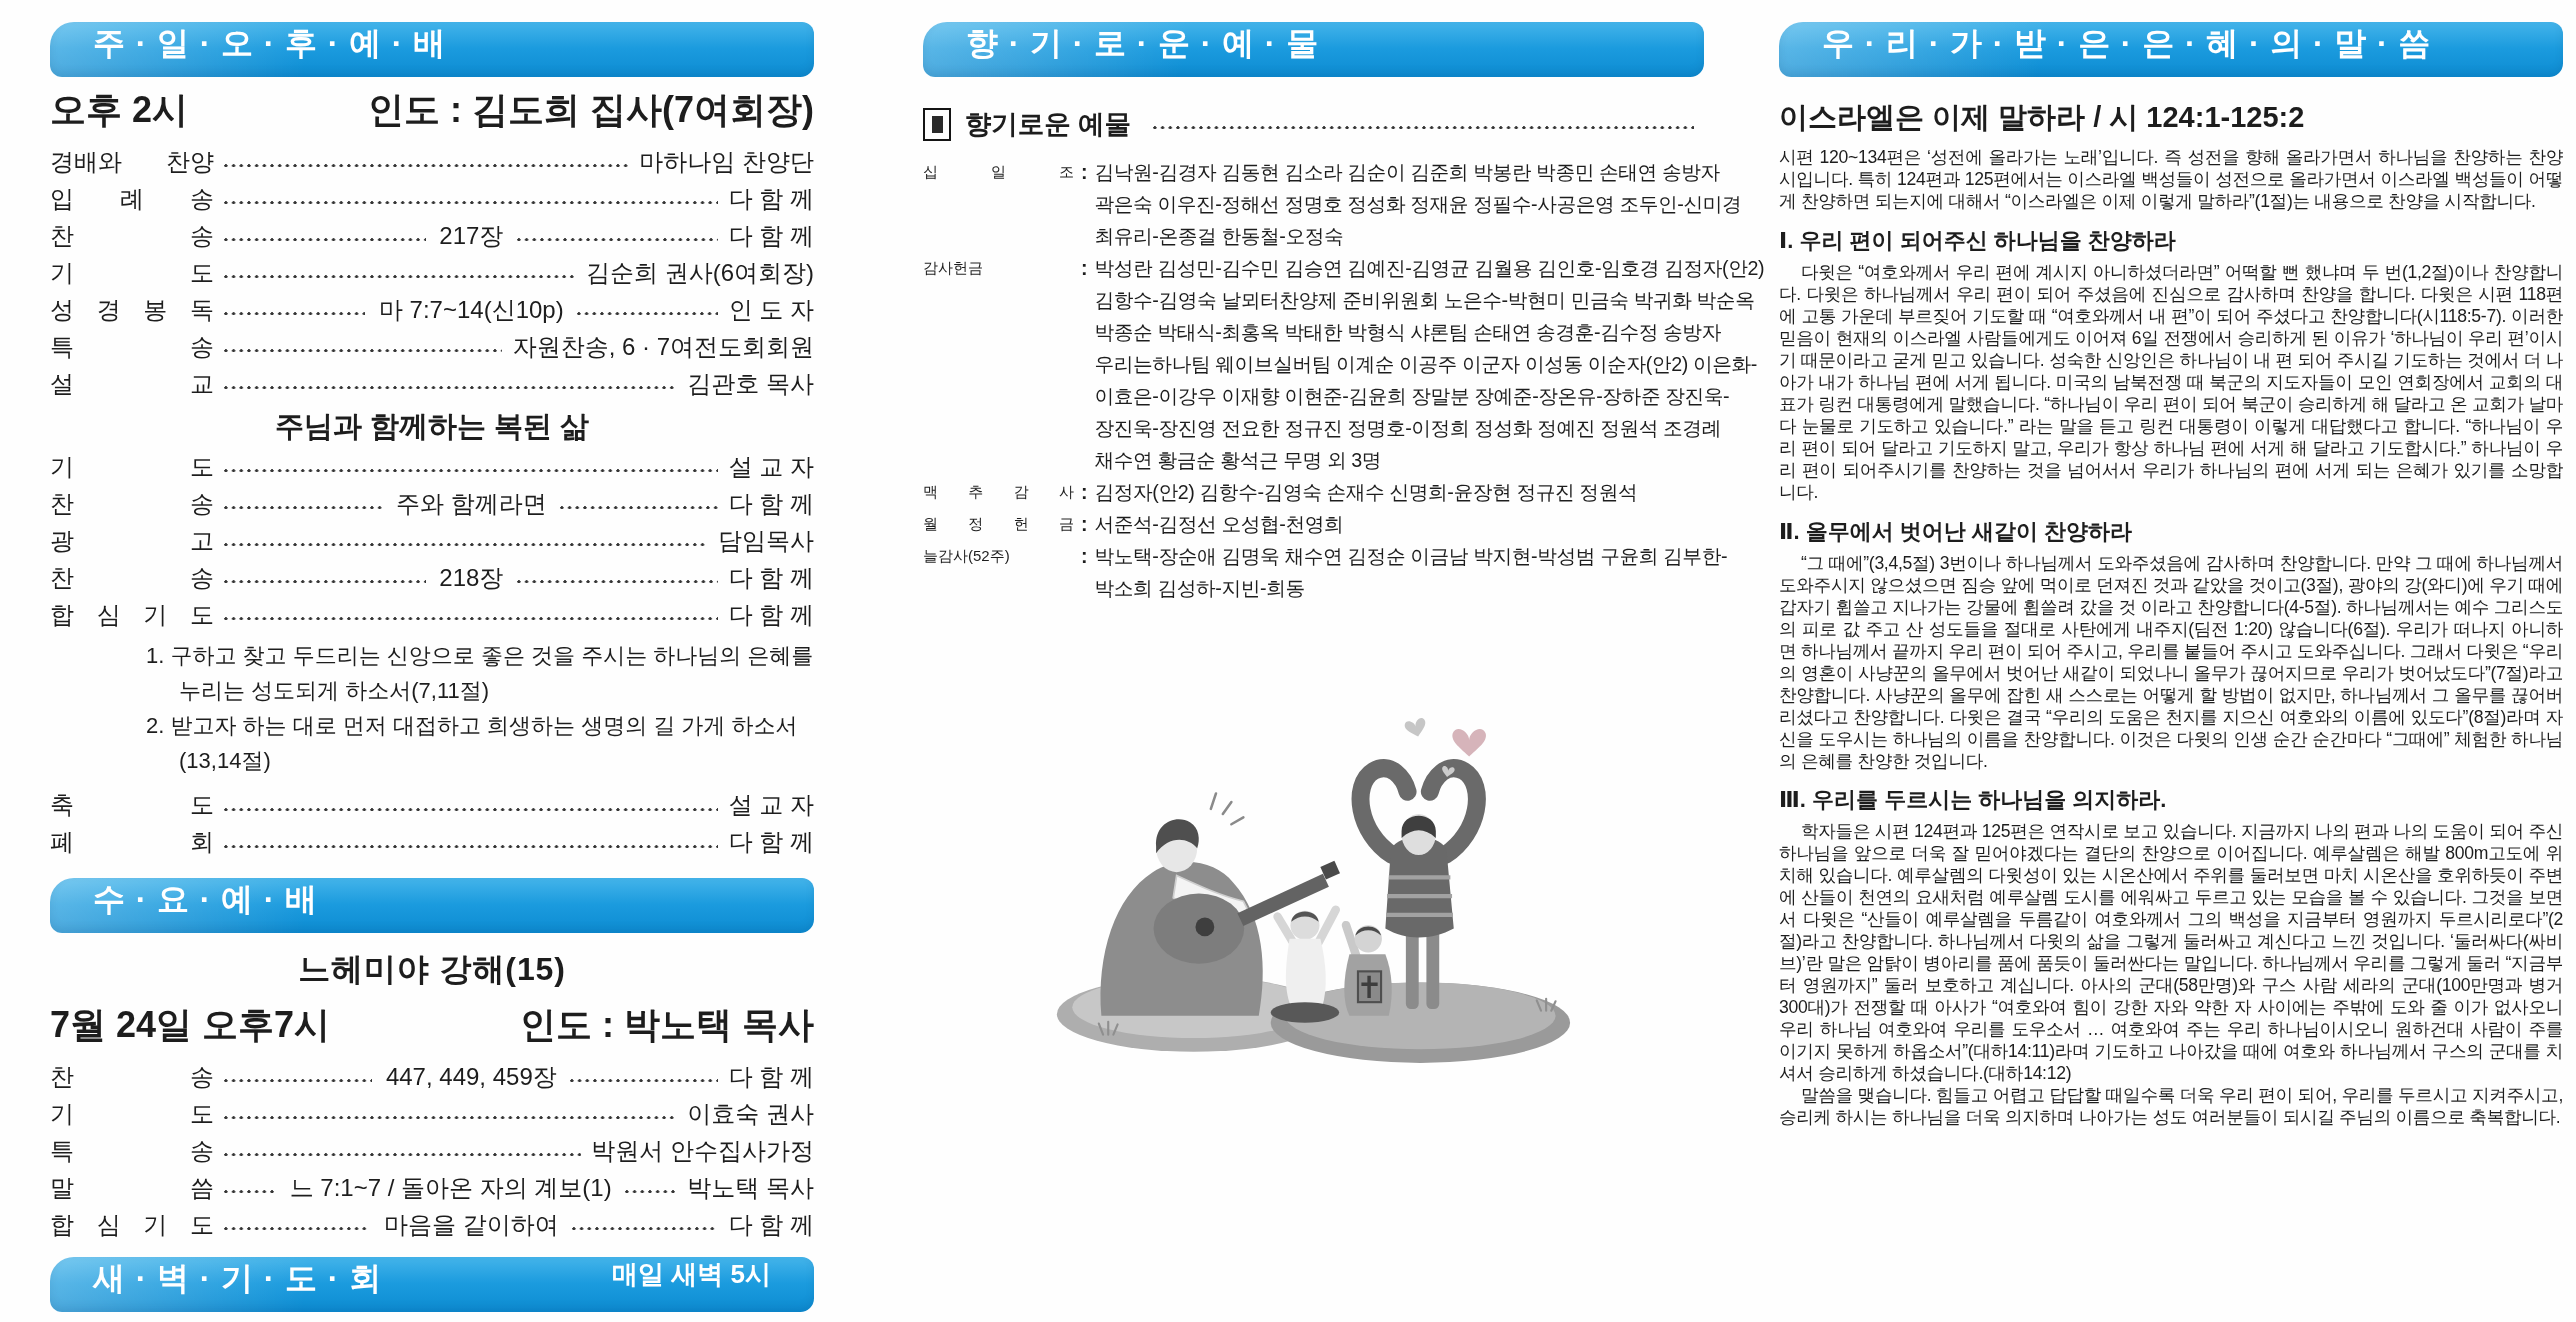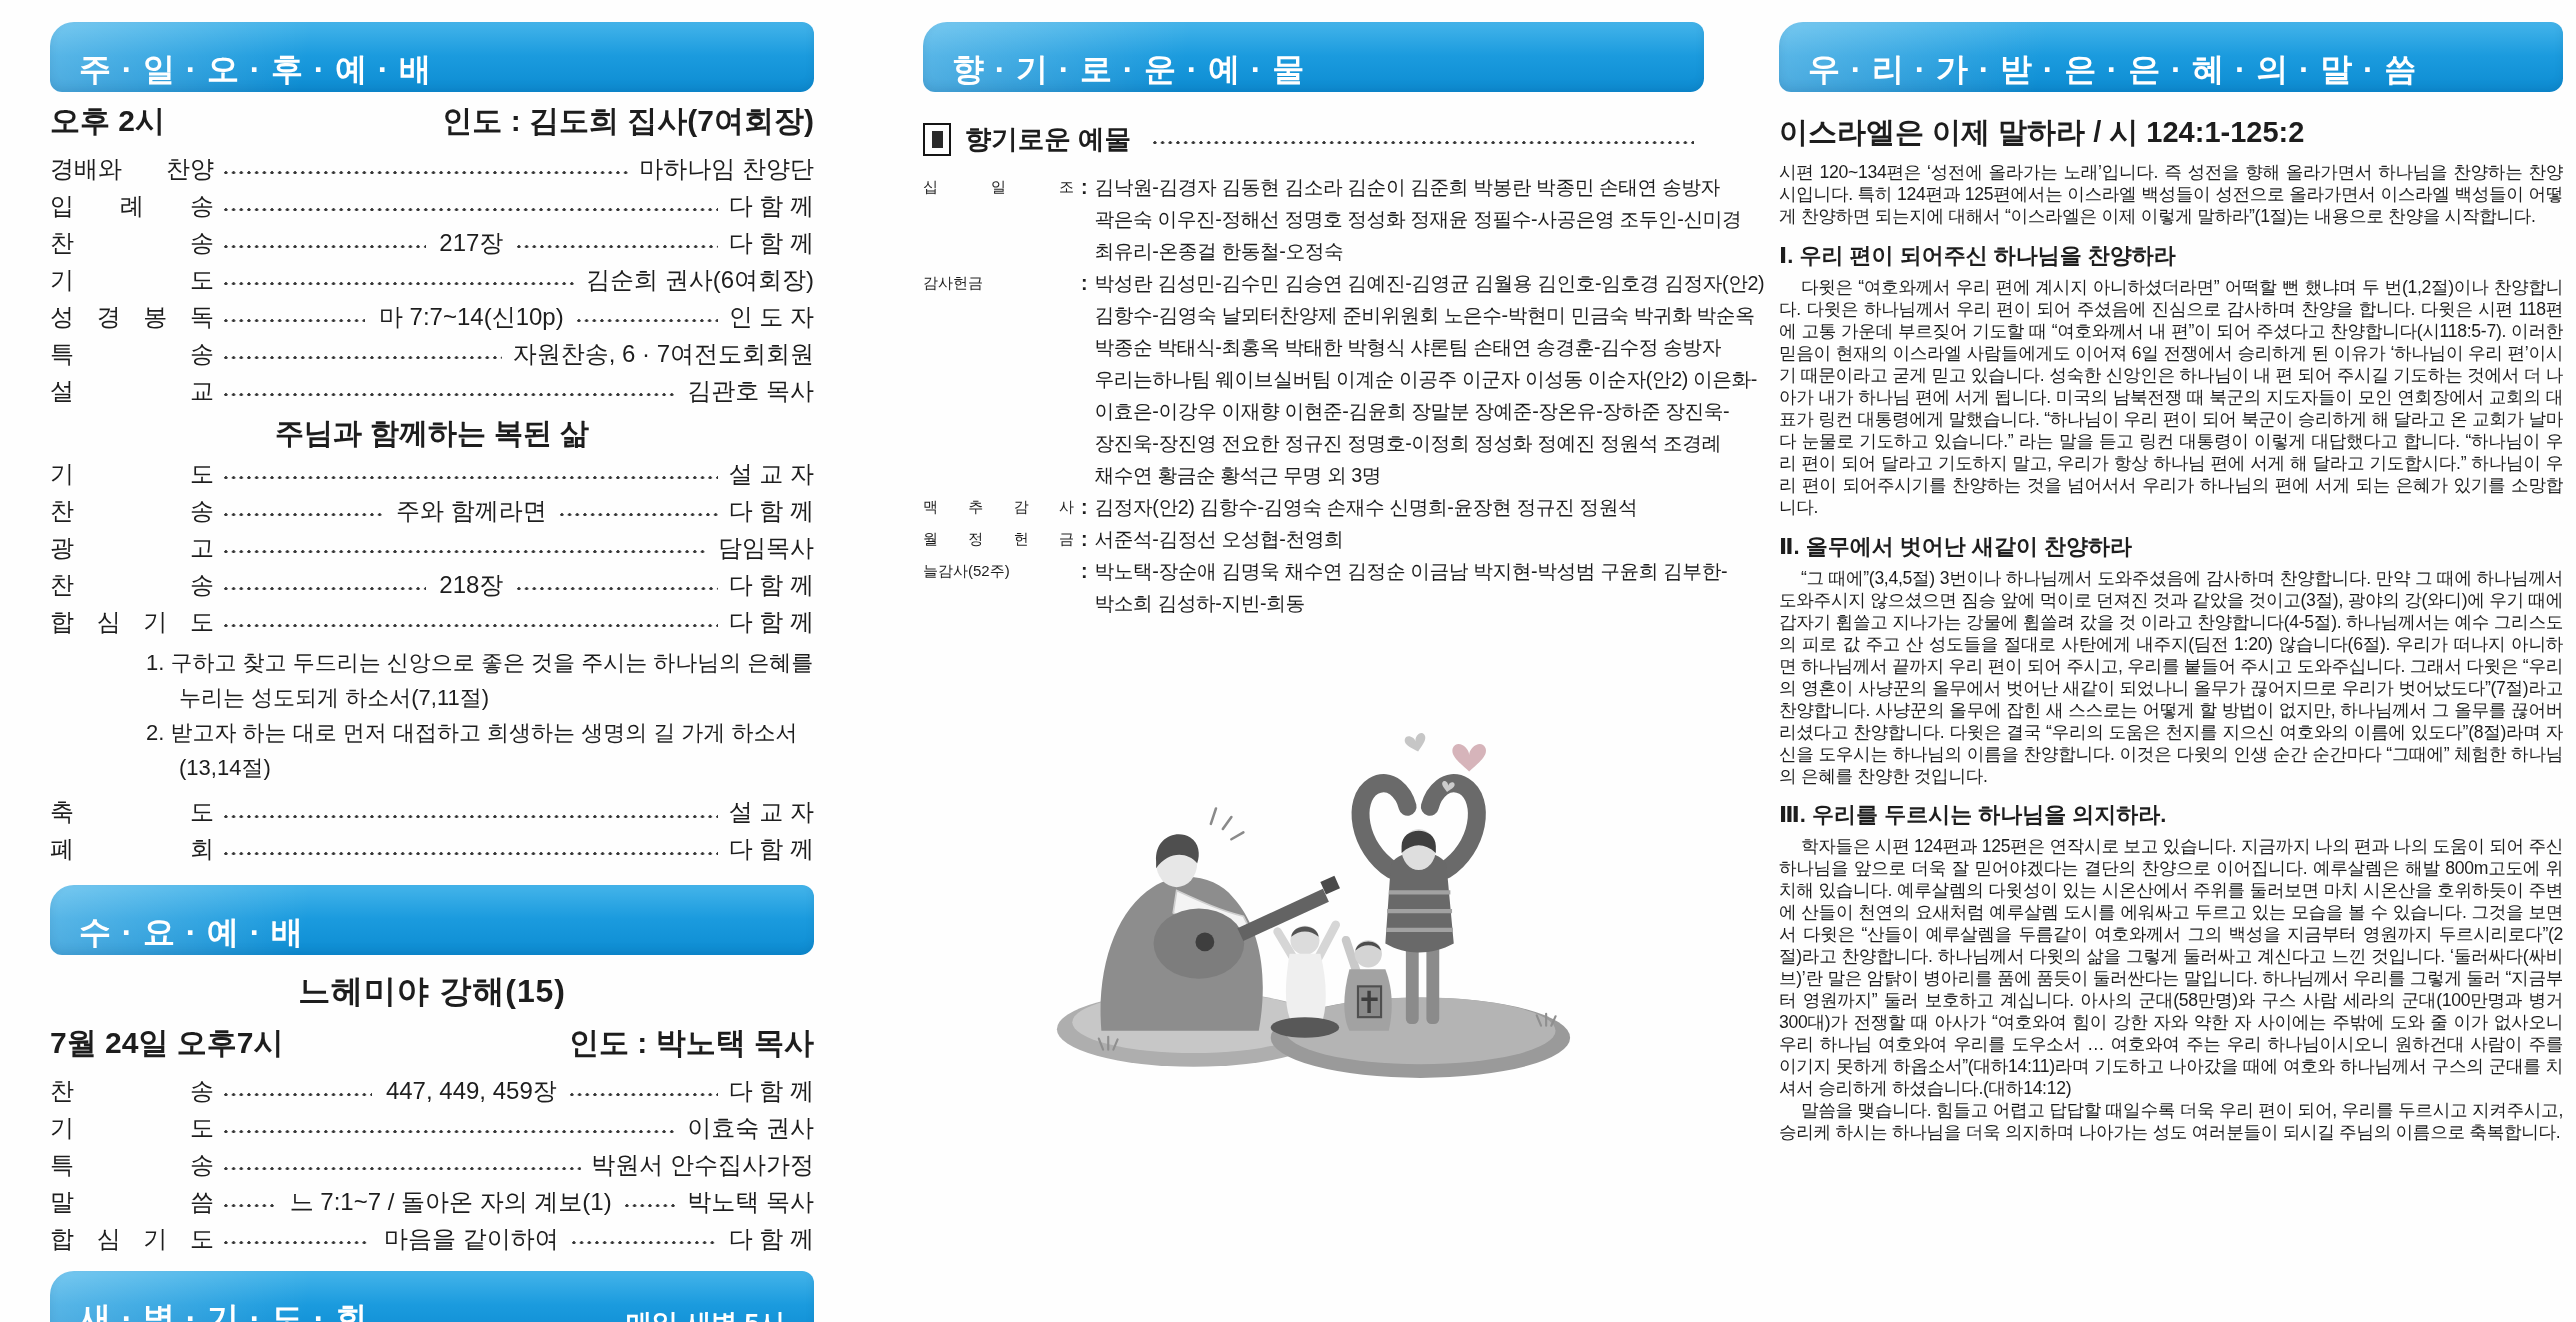--- a/index.html
+++ b/index.html
@@ -7,34 +7,34 @@
     position:relative;width:2576px;height:1323px;background:#fefefe;overflow:hidden;
     font-family:"Liberation Sans","DejaVu Sans",sans-serif;color:#1d1d1d;
   }
   .col{position:absolute;top:22px;}
   .col-left{left:50px;width:764px;}
   .col-mid{left:923px;width:781px;}
   .col-right{left:1779px;width:784px;}
 
   
   .bar{
-    height:70px;border-radius:24px 12px 13.7px 12px;
+    height:55px;border-radius:24px 12px 13.7px 12px;
     background:
       linear-gradient(100deg, rgba(255,255,255,.28) 0%, rgba(255,255,255,0) 34%),
       linear-gradient(180deg,#44b4ea 0%,#1b9bde 48%,#0d8cd2 100%);
-    display:flex;align-items:flex-end;justify-content:space-between;
-    padding:0 29px;box-sizing:border-box;
+    display:flex;align-items:flex-start;justify-content:space-between;
+    padding:0 43px;box-sizing:border-box;
     box-shadow:inset 0 -4.3px 8.6px rgba(0,60,110,.12);
   }
   .bar-text{color:#ffffff;font-weight:bold;font-size:32px;letter-spacing:0.9px;white-space:nowrap;}
   .bar-right{color:#ffffff;font-weight:bold;font-size:26px;white-space:nowrap;}
 
   
   .svc-title{text-align:center;font-weight:bold;font-size:33px;margin:20.5px 0 3.4px;letter-spacing:0.9px;}
-  .svc-meta{display:flex;justify-content:space-between;align-items:center;font-weight:bold;font-size:30px;margin:8.6px 0 8.6px;}
+  .svc-meta{display:flex;justify-content:space-between;align-items:center;font-weight:bold;font-size:36px;margin:8.6px 0 8.6px;}
   .lrow{display:flex;align-items:center;height:37px;font-size:24px;}
   .llabel{flex:0 0 164px;text-align:justify;text-align-last:justify;white-space:nowrap;}
   .lcenter{white-space:nowrap;padding:0 3.4px;}
   .lright{white-space:nowrap;text-align:right;}
   .dots{
     flex:1 1 auto;min-width:22px;height:4.3px;margin:8.6px 10.3px 0 10.3px;
     background-image:radial-gradient(circle at 1.9px 1.9px,#343434 1.4px,transparent 1.8px);
     background-size:7.7px 4.3px;background-repeat:repeat-x;background-position:left center;
   }
   .sermon-title{text-align:center;font-weight:bold;font-size:29px;height:41px;line-height:41px;margin:3.4px 0 1.7px;}

